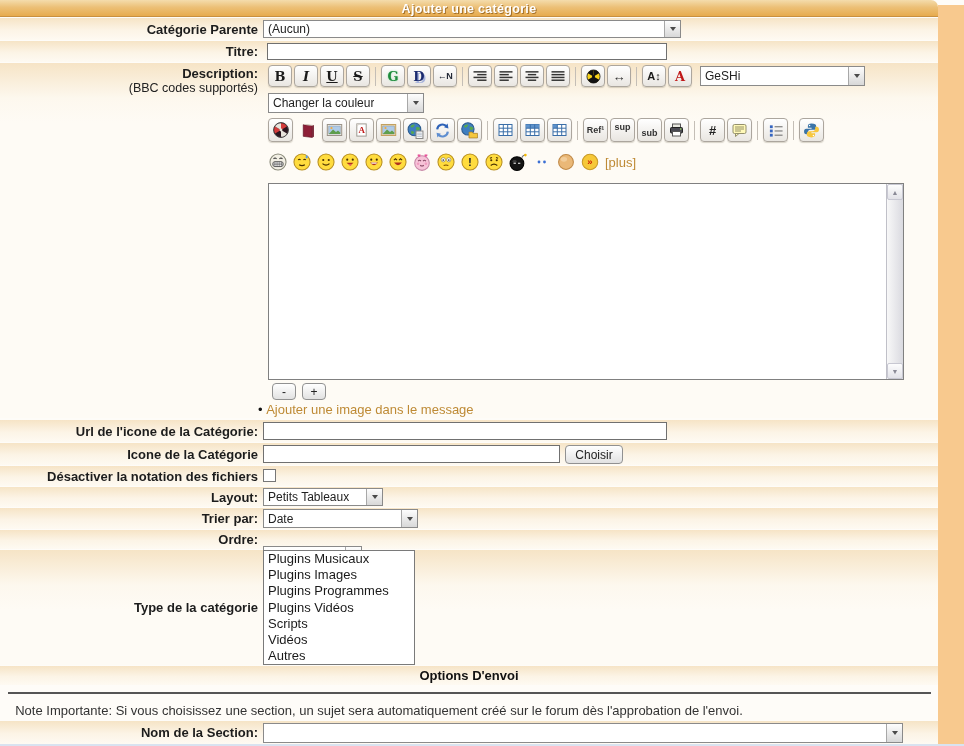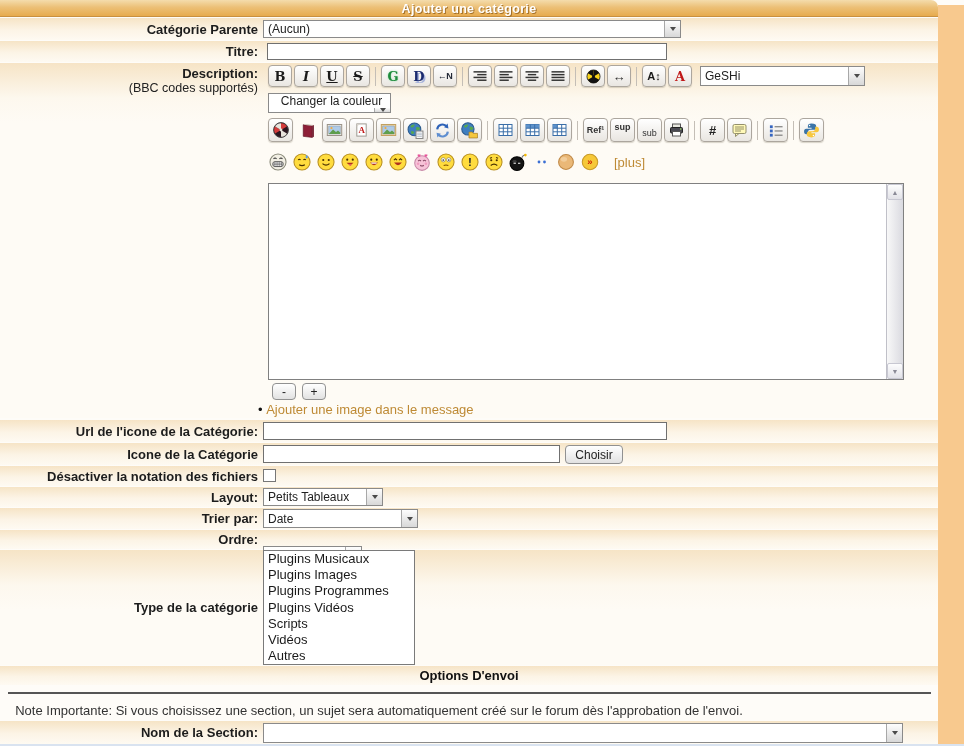--- a/index.html
+++ b/index.html
@@ -55,21 +55,21 @@
   .t-underline { font-family:"DejaVu Serif",serif; font-weight:bold; font-size:13px; color:#1A1A1A; text-decoration:underline; }
   .t-strike { font-family:"DejaVu Serif",serif; font-weight:bold; font-size:13px; color:#1A1A1A; text-decoration:line-through; }
   .t-glow { font-family:"DejaVu Serif",serif; font-weight:bold; font-size:13px; color:#1E8A3C; text-shadow:0 0 2px #8CE0A8; }
   .t-shadow { font-family:"DejaVu Serif",serif; font-weight:bold; font-size:13px; color:#1A2A6E; text-shadow:1.5px 1.5px 0 #A8B4DC; }
   .t-small { font-size:9px; font-weight:bold; color:#222836; letter-spacing:-.5px; }
   .t-arrow { font-size:13px; color:#333; }
   .t-size { font-size:11px; font-weight:bold; color:#1A1A1A; }
   .t-red { font-family:"DejaVu Serif",serif; font-weight:bold; font-size:13px; color:#C01818; }
   .t-ref { font-size:9px; font-weight:bold; color:#333; }
   .t-sup { font-size:9px; font-weight:bold; color:#333; position:relative; top:-3px; }
-  .t-sub { font-size:9px; font-weight:normal; color:#333; position:relative; top:3px; }
+  .t-sub { font-size:9px; font-weight:bold; color:#333; position:relative; top:3px; }
   .t-hash { font-size:13px; font-weight:bold; color:#222; }
 
   .smiley { width:20px; height:20px; display:inline-flex; align-items:center; justify-content:center; cursor:pointer; }
   .olink { color:#BE8A35; font-size:13px; cursor:pointer; text-decoration:none; }
 
   .textwrap { position:absolute; left:268px; top:120px; width:636px; height:197px;
               border:1px solid #808080; background:#fff; }
   .ta { position:absolute; left:0; top:0; width:617px; height:195px; border:none; resize:none;
         outline:none; font-family:"Liberation Sans",sans-serif; font-size:13px; }
   .sbar { position:absolute; right:0; top:0; bottom:0; width:17px; display:flex; flex-direction:column;
@@ -224,21 +224,21 @@
         </span>
       </div>
 
     <div class="sel" style="left:700px;top:3px;width:165px;height:20px;">
       <span class="selval">GeSHi</span>
       <span class="selarr">
           <span class="tri"></span>
         </span>
     </div>
 
-    <div class="sel" style="left:268px;top:30px;width:123px;height:20px;flex-direction:column;">
+    <div class="sel" style="left:268px;top:30px;width:156px;height:20px;">
       <span class="selval">Changer la couleur</span>
       <span class="selarr">
           <span class="tri"></span>
         </span>
     </div>
 
     <div class="bar" style="left:268px;top:55px;">
         <span class="tbtn tbtn2">
           <span style="display: inline-flex;">
             <svg width="16" height="16" viewBox="0 0 16 16">
@@ -544,21 +544,21 @@
             <circle cx="8.5" cy="8.5" r="7" fill="#EAB877" stroke="#C08A48"></circle>
             <ellipse cx="6.5" cy="6" rx="3" ry="2.2" fill="#F2CD9A"></ellipse>
           </svg>
         </span>
         <span class="smiley">
           <svg width="18" height="18" viewBox="0 0 17 17">
             <circle cx="8.5" cy="8.5" r="7.3" fill="#F6C838" stroke="#C89A28"></circle>
             <text x="8.5" y="11.8" text-anchor="middle" font-size="9" font-weight="bold" fill="#CC2200">»</text>
           </svg>
         </span>
-        <a class="olink" style="margin-left: 10px;">[plus]</a>
+        <a class="olink" style="margin-left: 1px;">[plus]</a>
       </div>
 
     <div class="textwrap">
       <textarea class="ta" style=""></textarea>
       <div class="sbar">
         <div class="sbtn">▲</div>
         <div class="strack"></div>
         <div class="sbtn">▼</div>
       </div>
     </div>

